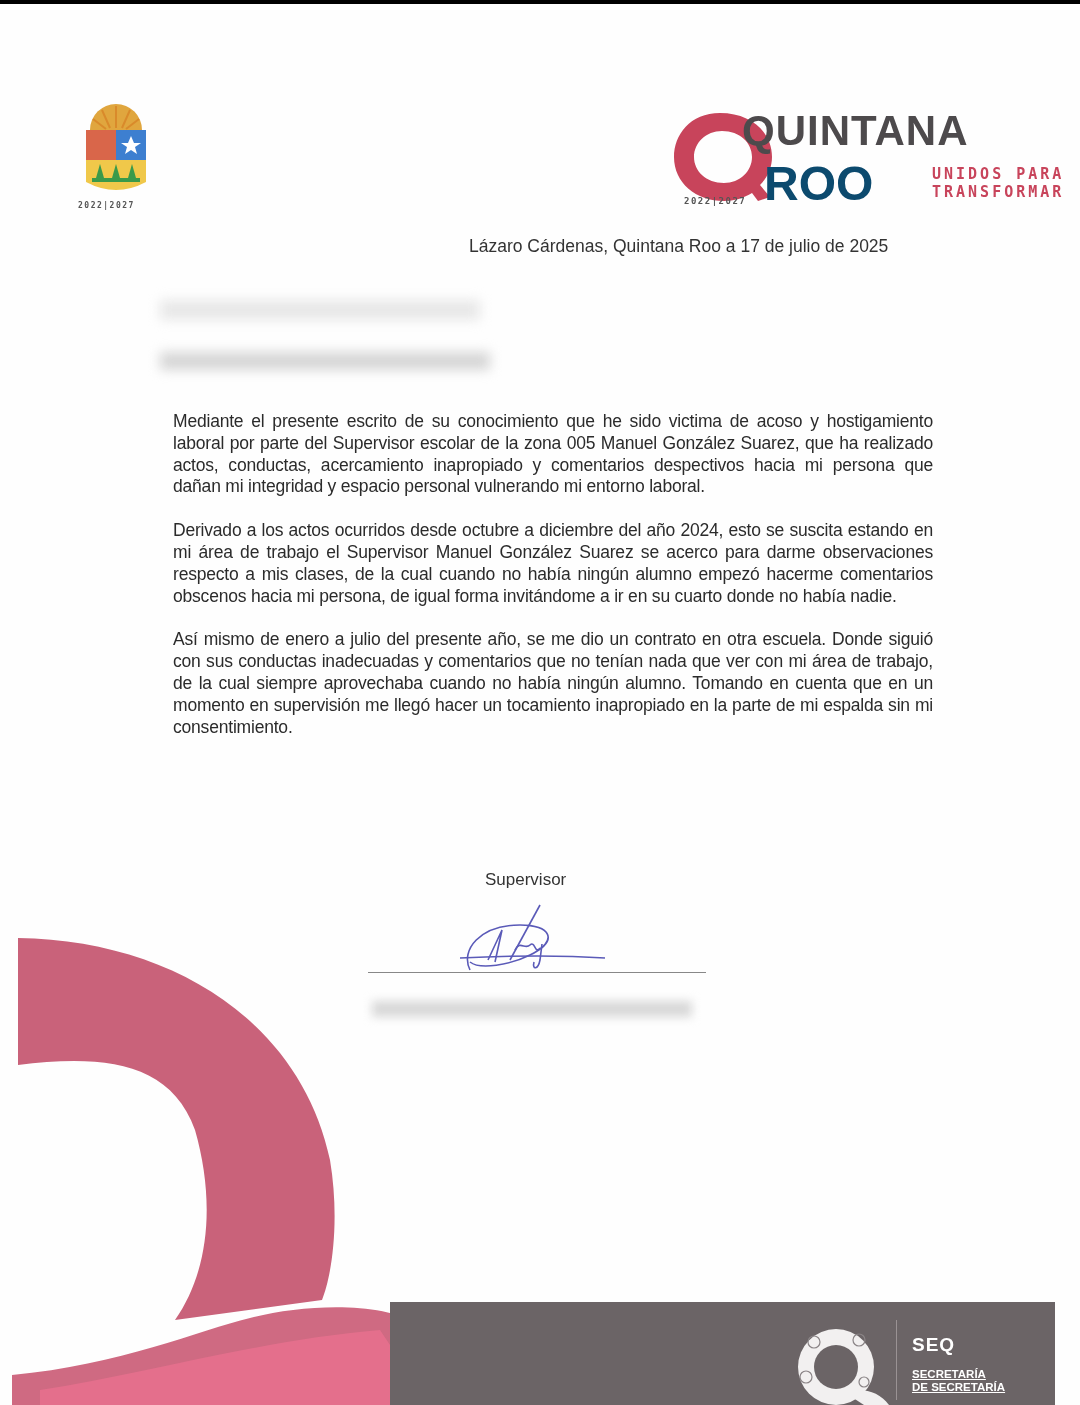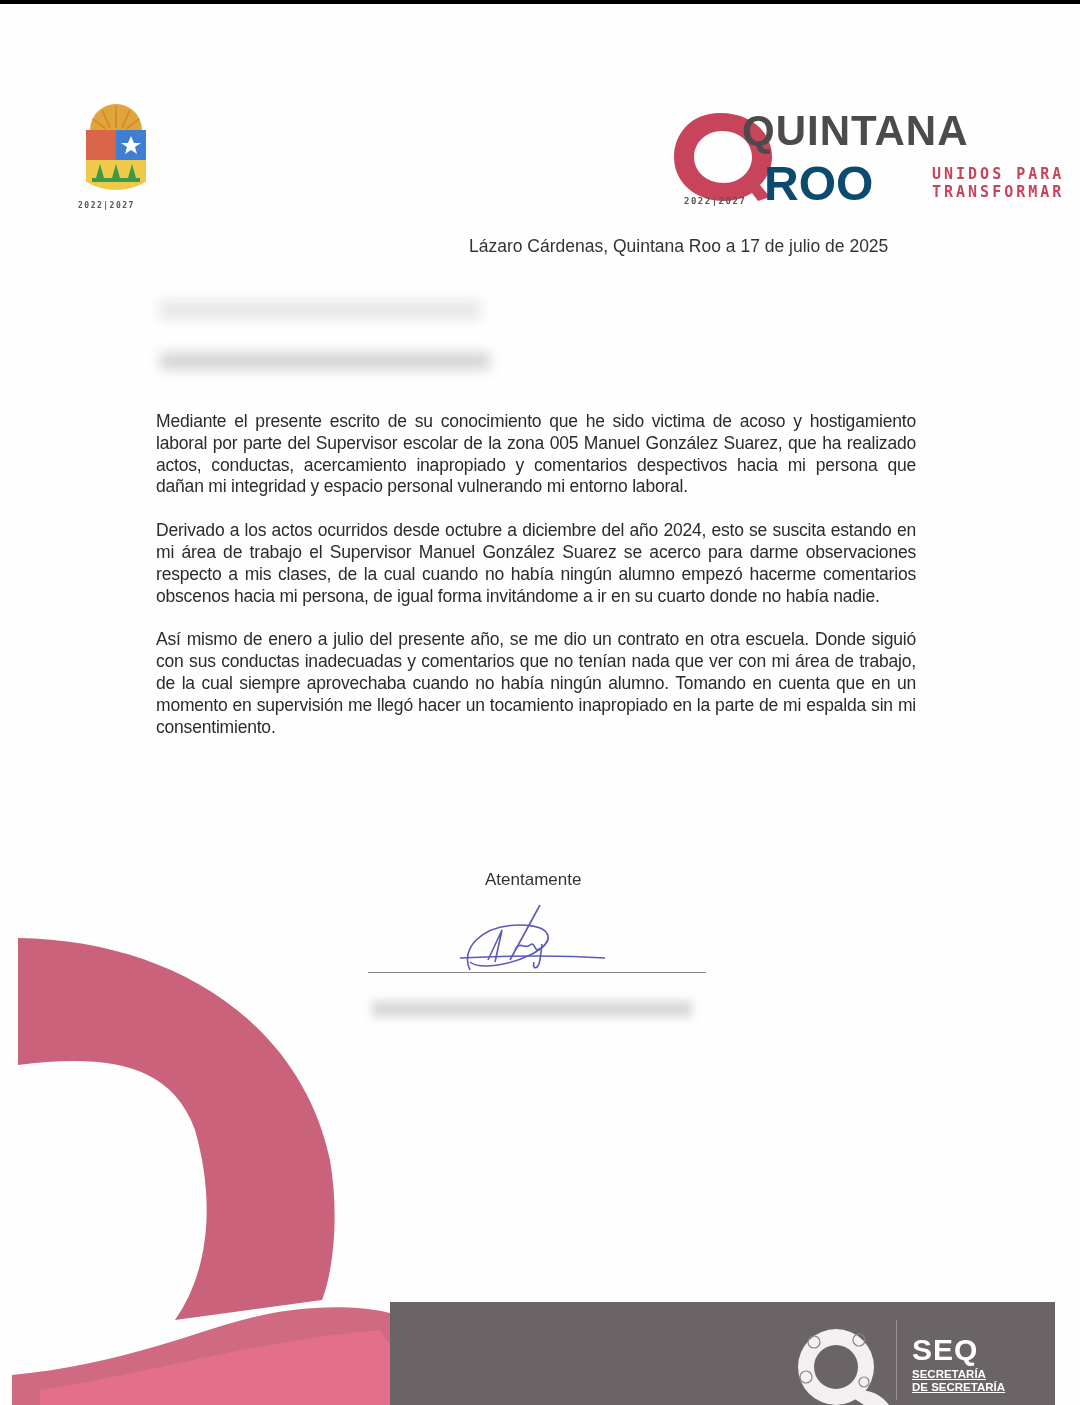--- a/index.html
+++ b/index.html
@@ -9,30 +9,30 @@
   .coat-years { position:absolute; left:78px; top:201px; width:80px; font-size:8px; letter-spacing:1.5px; font-weight:bold; color:#555; font-family:"DejaVu Sans Mono", monospace; }
   .qr-logo { position:absolute; left:672px; top:105px; width:345px; height:110px; }
   .qr-quintana { position:absolute; left:742px; top:110px; font-size:42px; font-weight:bold; color:#4d4a4c; letter-spacing:1px; line-height:1; }
   .qr-roo { position:absolute; left:764px; top:160px; font-size:48px; font-weight:bold; color:#0c4a6e; line-height:1; }
   .qr-tag { position:absolute; left:888px; top:165px; font-size:15px; font-weight:bold; color:#c8445b; letter-spacing:3px; line-height:18px; font-family:"DejaVu Sans Mono", monospace;margin-left:44px; }
   .qr-years { position:absolute; left:684px; top:196px; font-size:9px; letter-spacing:1.5px; color:#555; font-weight:bold; font-family:"DejaVu Sans Mono", monospace; }
   .date { position:absolute; left:457px; top:236px; font-size:17.5px; color:#333;margin-left:12px; }
   .recipient { position:absolute; left:160px; top:300px; width:340px; height:75px; filter:blur(6px); }
   .recipient .r1 { position:absolute; left:0; top:0; width:320px; height:20px; background:#e8e8e8; }
   .recipient .r2 { position:absolute; left:0; top:52px; width:330px; height:18px; background:#d6d6d6; }
-  .body { position:absolute; left:156px; top:411px; width:760px; font-size:17.5px; line-height:21.8px; text-align:justify; color:#2b2b2b; font-family:"Liberation Sans Narrow","Liberation Sans", sans-serif; letter-spacing:-0.2px; }
+  .body { position:absolute; left:173px; top:411px; width:760px; font-size:17.5px; line-height:21.8px; text-align:justify; color:#2b2b2b; font-family:"Liberation Sans Narrow","Liberation Sans", sans-serif; letter-spacing:-0.2px; }
   .body p { margin:0 0 22px 0; }
   .closing { position:absolute; left:485px; top:870px; font-size:17px; color:#333; }
   .sig { position:absolute; left:440px; top:900px; width:180px; height:80px; }
   .sigline { position:absolute; left:368px; top:972px; width:338px; height:1px; background:#888; }
   .signame { position:absolute; left:372px; top:995px; width:330px; height:30px; filter:blur(5px); }
   .signame div { width:320px; height:16px; background:#d8d8d8; margin-top:6px; }
   .deco { position:absolute; left:0; top:930px; width:1080px; height:475px; }
   .banner { position:absolute; left:390px; top:1302px; width:665px; height:103px; background:#6b6466; }
-  .seq { position:absolute; left:912px; top:1335px; color:#fff; font-size:30px; font-weight:bold; line-height:1; letter-spacing:1px; }
+  .seq { position:absolute; left:912px; top:1335px; color:#fff; font-size:19px; font-weight:bold; line-height:1; letter-spacing:1px; }
   .seq-sub { position:absolute; left:912px; top:1368px; color:#fff; font-size:11.5px; font-weight:bold; line-height:13px;text-decoration:underline; }
   .seq-div { position:absolute; left:896px; top:1320px; width:1px; height:80px; background:#9a9294; }
   .seq-emblem { position:absolute; left:784px; top:1322px; width:110px; height:83px; }
 </style>
 </head>
 <body>
 
 <div class="topbar"></div>
 
 <svg class="coat" viewBox="0 0 72 110">
@@ -72,21 +72,21 @@
   <div class="r1"></div>
   <div class="r2"></div>
 </div>
 
 <div class="body">
   <p>Mediante el presente escrito de su conocimiento que he sido victima de acoso y hostigamiento laboral por parte del Supervisor escolar de la zona 005 Manuel González Suarez, que ha realizado actos, conductas, acercamiento inapropiado y comentarios despectivos hacia mi persona que dañan mi integridad y espacio personal vulnerando mi entorno laboral.</p>
   <p>Derivado a los actos ocurridos desde octubre a diciembre del año 2024, esto se suscita estando en mi área de trabajo el Supervisor Manuel González Suarez se acerco para darme observaciones respecto a mis clases, de la cual cuando no había ningún alumno empezó hacerme comentarios obscenos hacia mi persona, de igual forma invitándome a ir en su cuarto donde no había nadie.</p>
   <p>Así mismo de enero a julio del presente año, se me dio un contrato en otra escuela. Donde siguió con sus conductas inadecuadas y comentarios que no tenían nada que ver con mi área de trabajo, de la cual siempre aprovechaba cuando no había ningún alumno. Tomando en cuenta que en un momento en supervisión me llegó hacer un tocamiento inapropiado en la parte de mi espalda sin mi consentimiento.</p>
 </div>
 
-<div class="closing">Atentamente</div>
+<div class="closing">Supervisor</div>
 
 <svg class="sig" viewBox="0 0 180 80">
   <g fill="none" stroke="#5a5ab8" stroke-width="1.6">
     <path d="M30 70 C20 50 40 25 80 25 C110 25 120 40 90 55 C70 65 40 70 30 62"></path>
     <path d="M48 60 L62 30 L55 62"></path>
     <path d="M100 5 L70 60"></path>
     <path d="M75 50 C80 40 85 50 90 45 C95 40 95 55 100 48 M102 44 L100 60 C98 70 92 70 94 62"></path>
     <path d="M20 58 C60 56 120 55 165 58"></path>
   </g>
 </svg>

